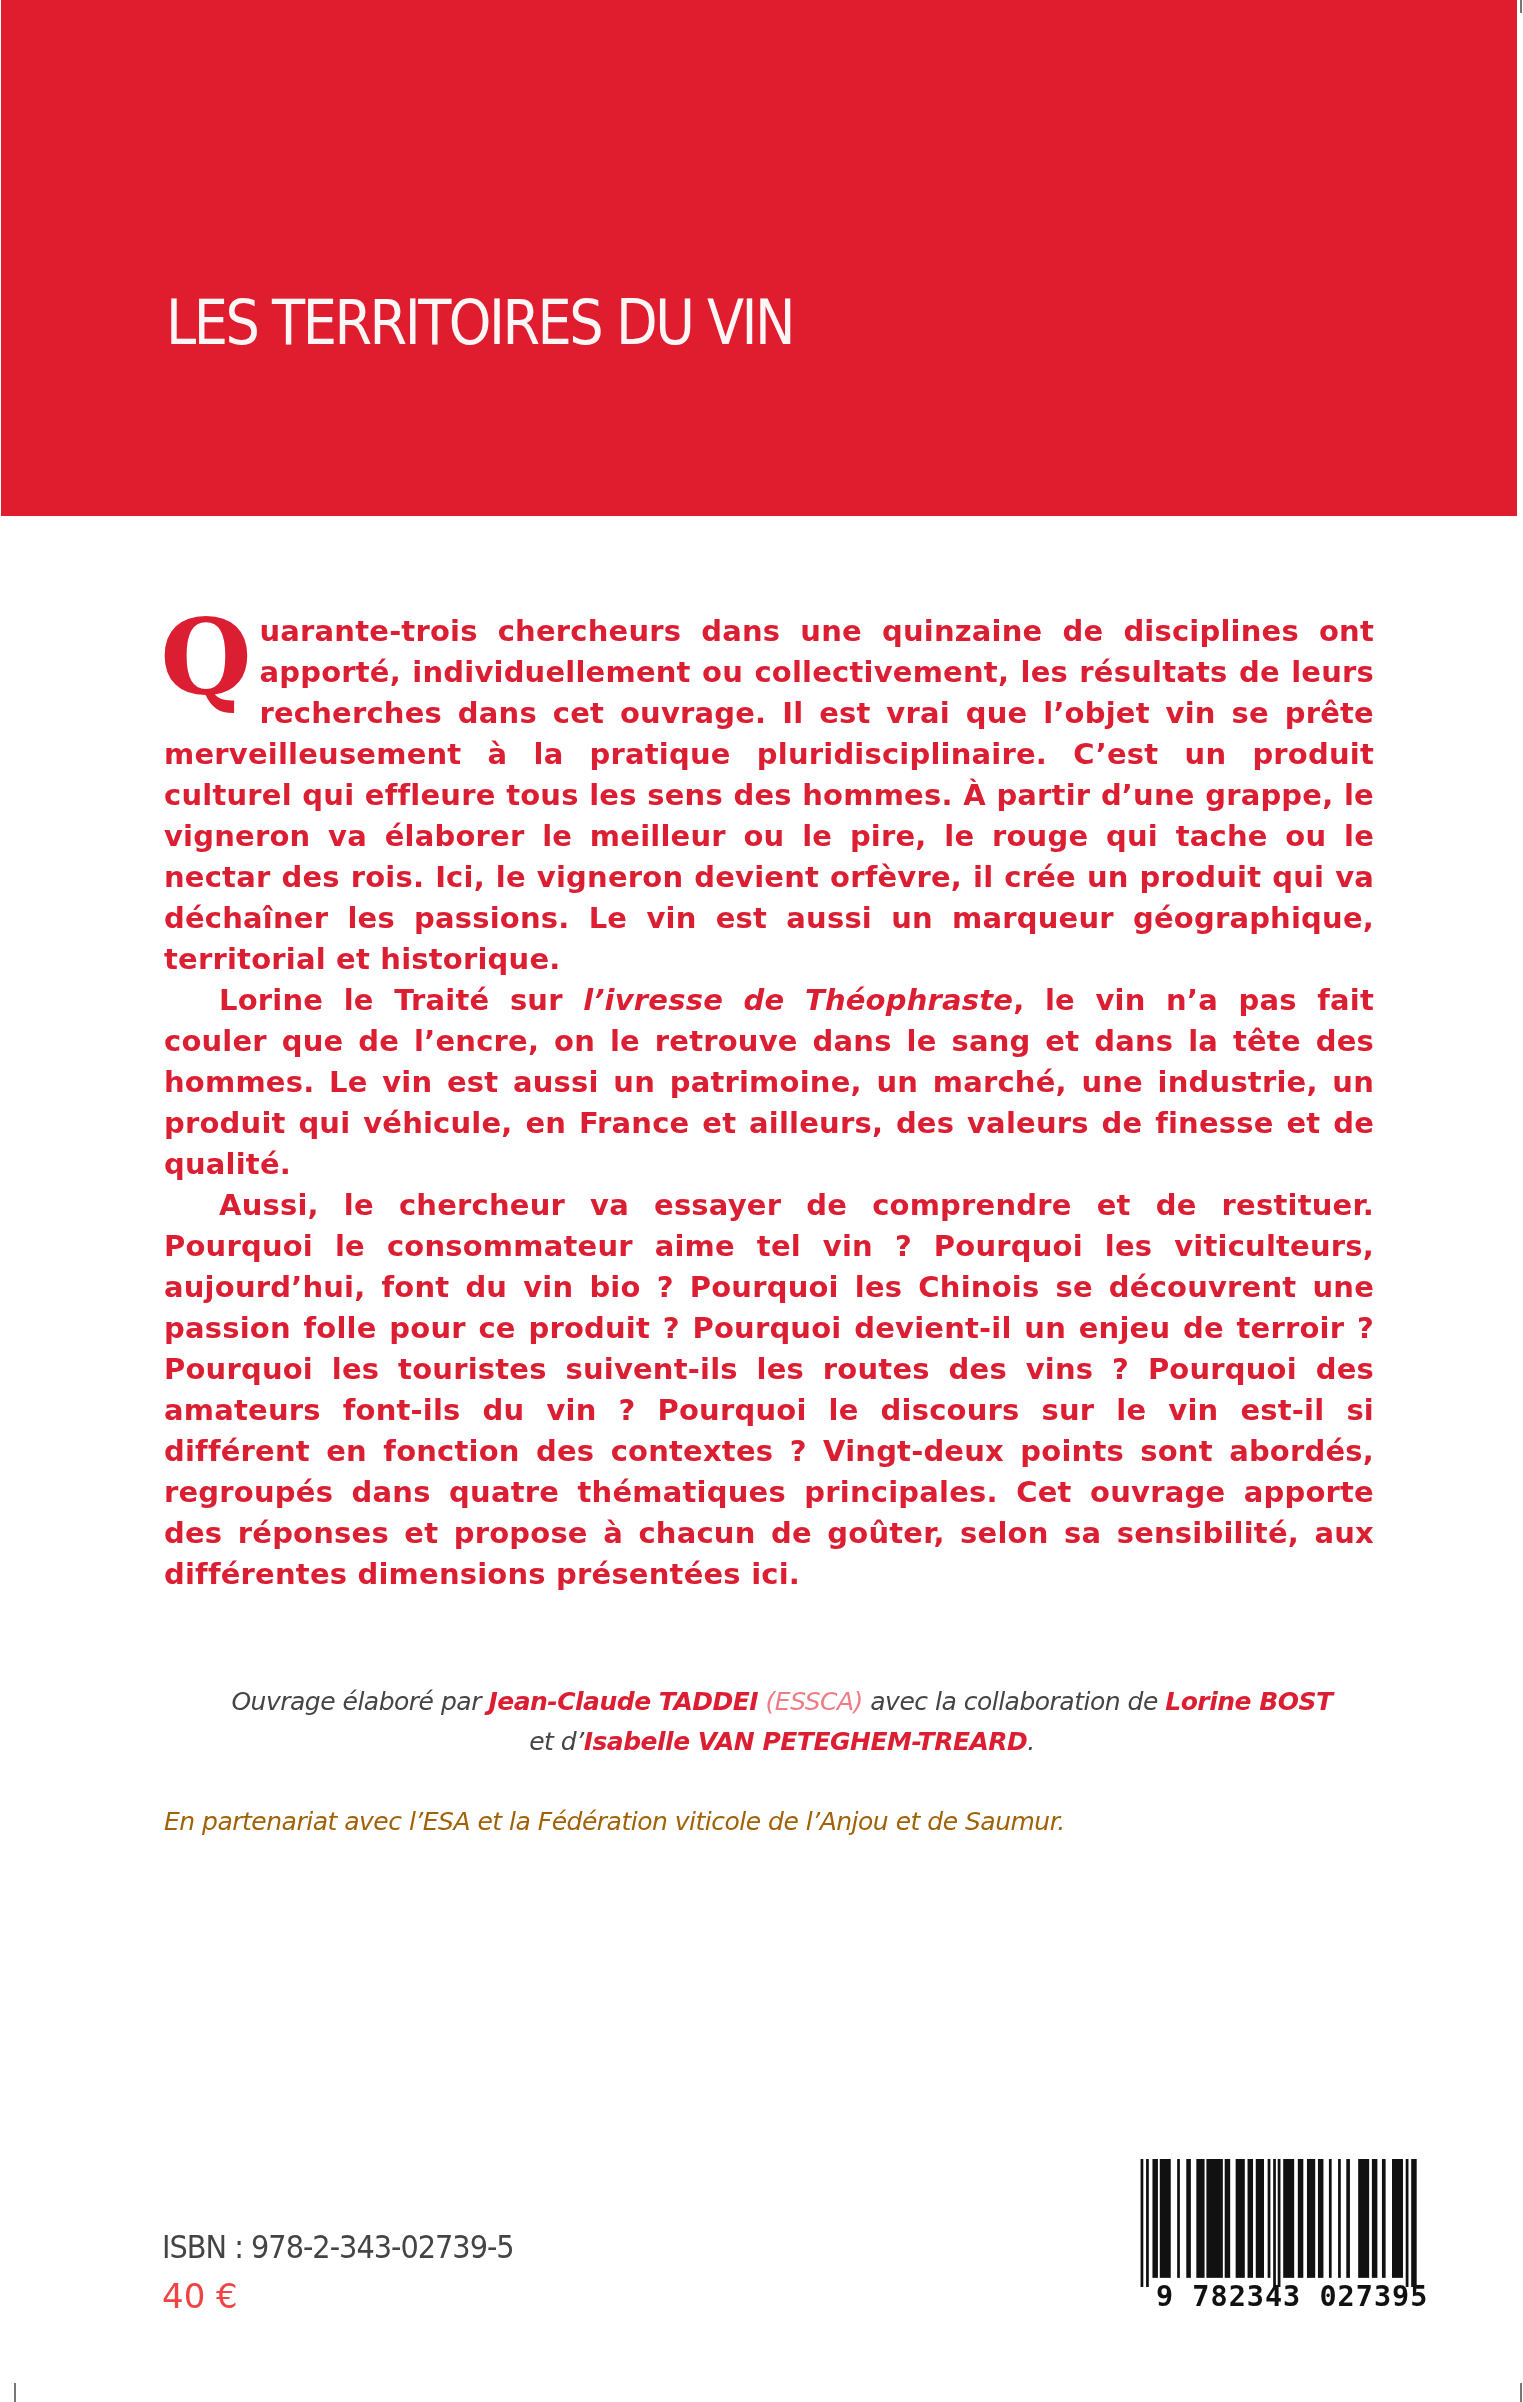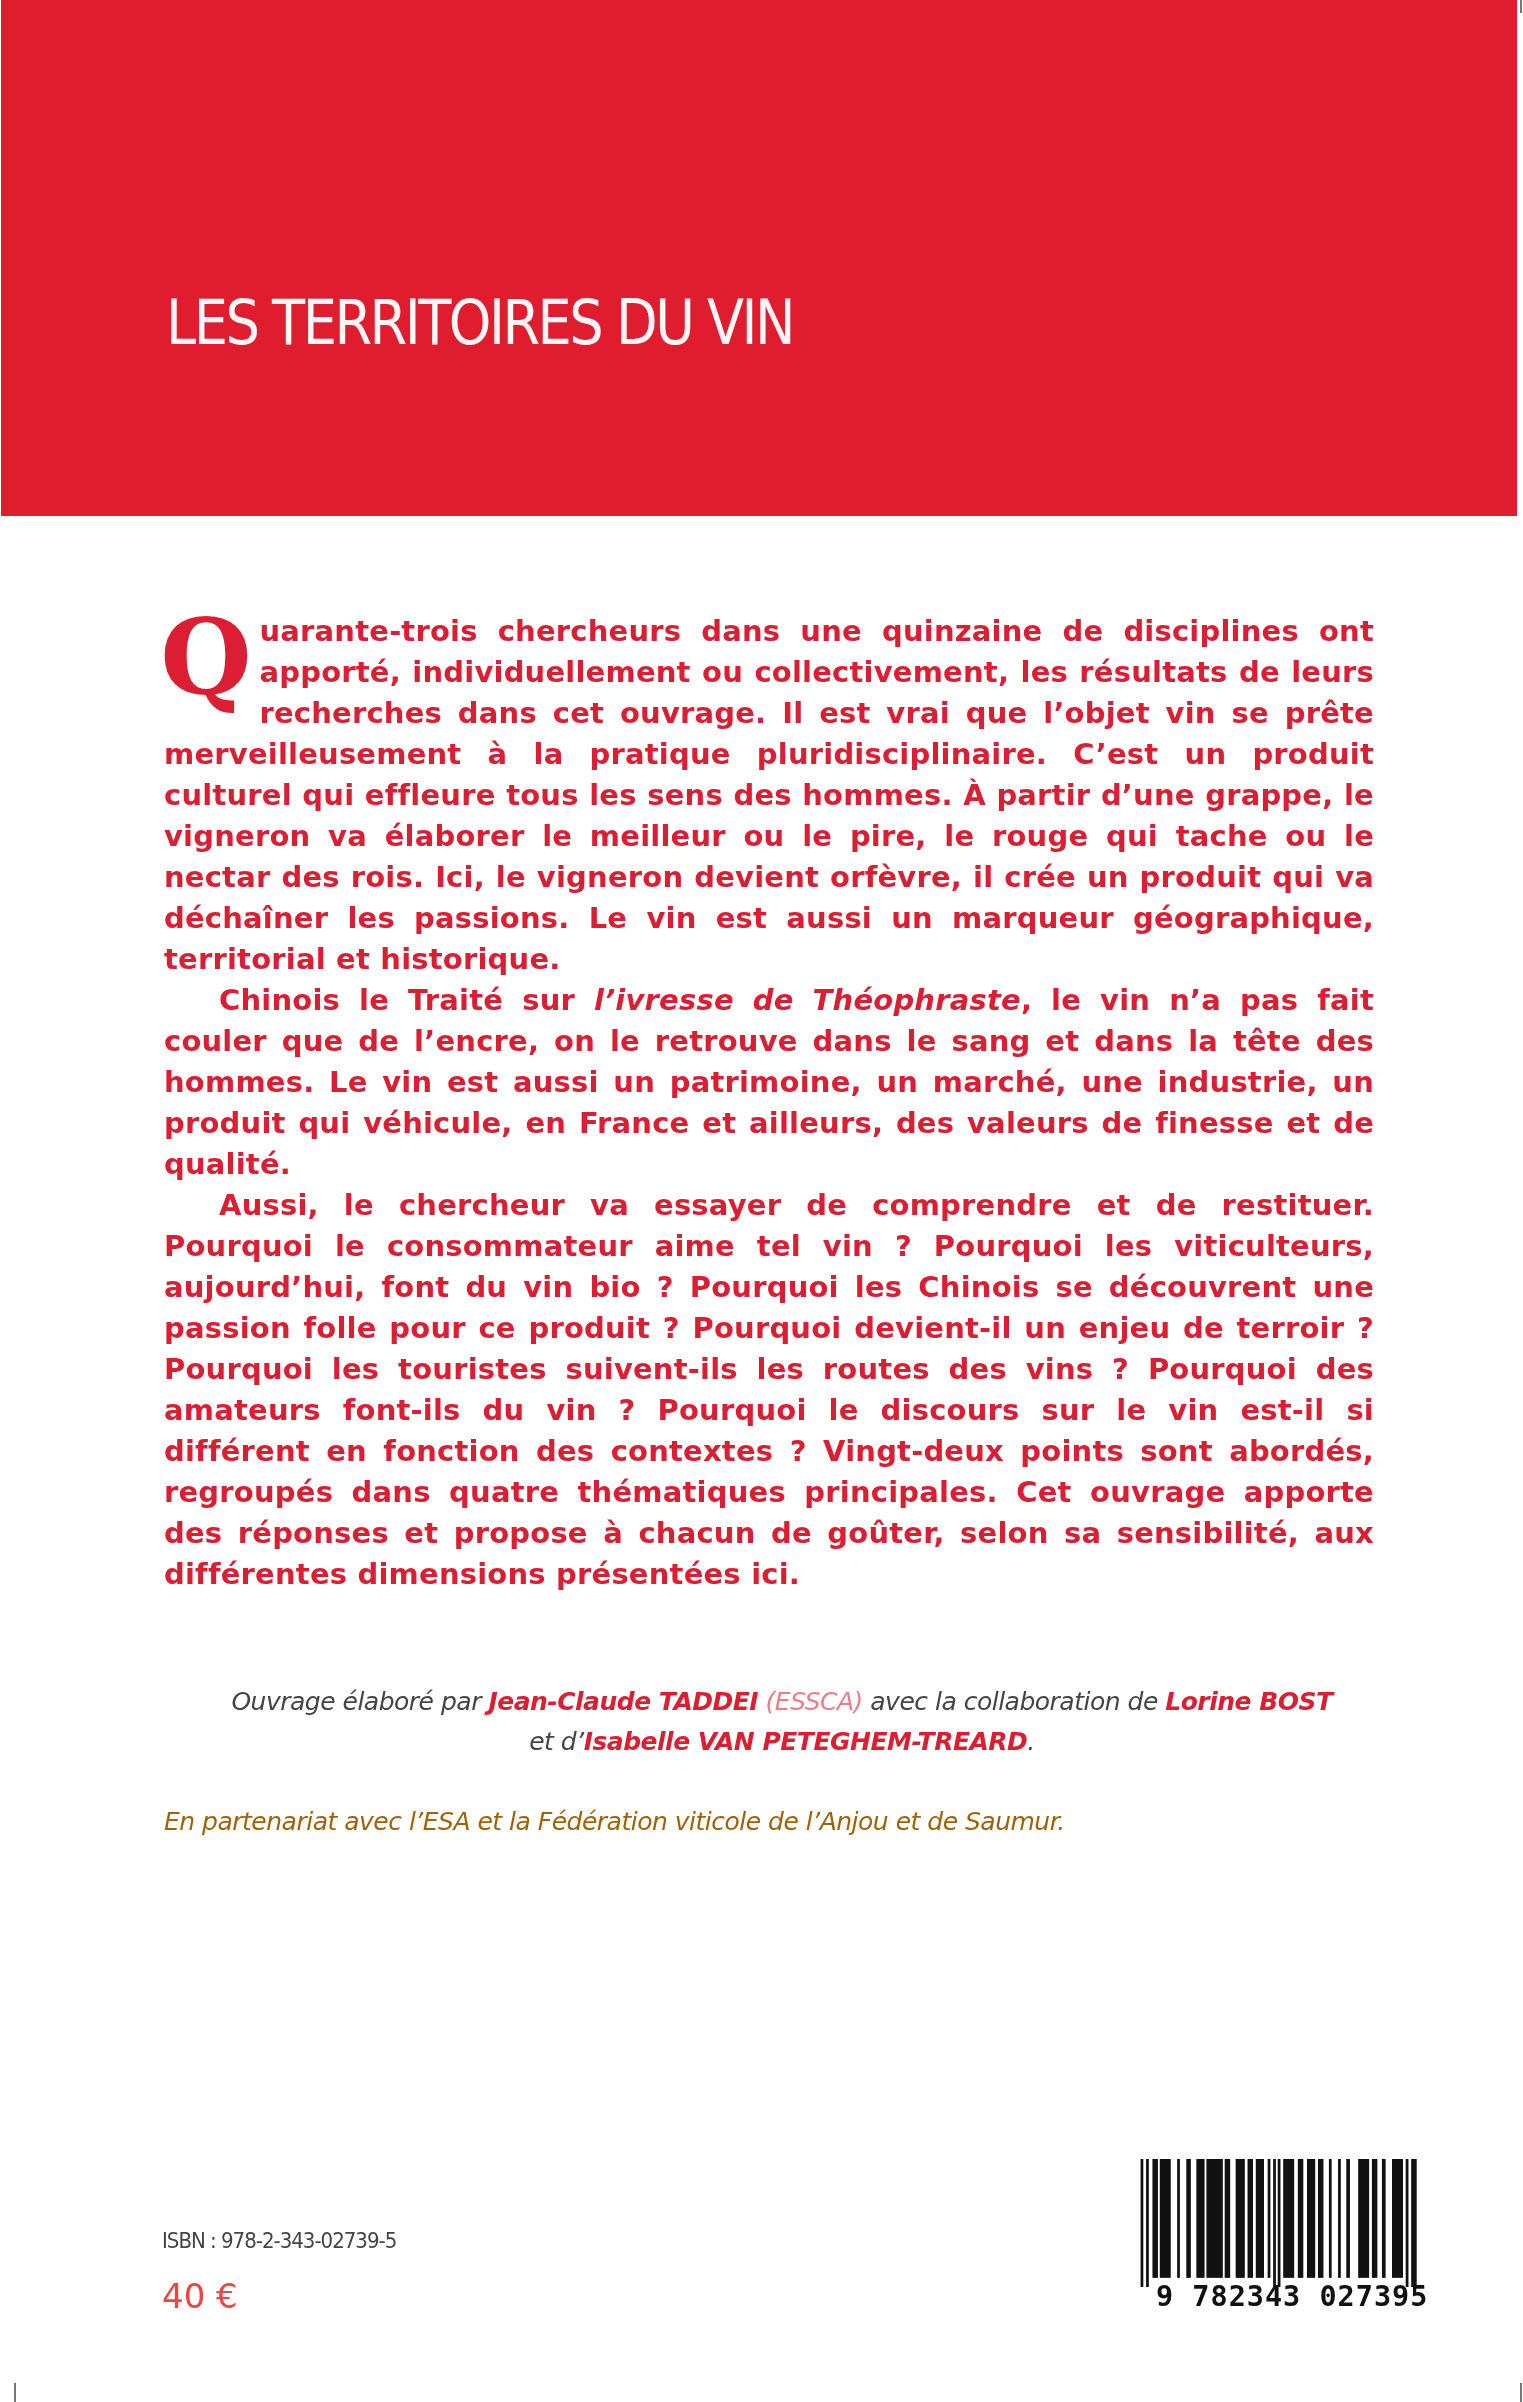--- a/index.html
+++ b/index.html
@@ -33,21 +33,21 @@
   .credits {
     position:absolute; left:164px; top:1682px; width:1236px;
     font-family:"DejaVu Sans", sans-serif; font-style:italic; font-size:25px;
     color:#444; line-height:40px; letter-spacing:-0.5px;text-align:center;
   }
   .credits .name { color:#DC1E32; font-weight:bold; }
   .credits .aff { color:#EE7B86; }
   .credits p { margin:0; }
   .partner { position:absolute; left:164px; top:1807px; font-family:"DejaVu Sans", sans-serif;
     font-style:italic; font-size:25px; color:#a16207; letter-spacing:-0.5px; }
-  .isbn { position:absolute; left:162px; top:2228px; font-size:22px; color:#444; letter-spacing:-1px;
+  .isbn { position:absolute; left:162px; top:2228px; font-size:32px; color:#444; letter-spacing:-1px;
     font-family:"DejaVu Sans Condensed","DejaVu Sans", sans-serif; }
   .price { position:absolute; left:162px; top:2276px; font-size:34px; color:#ef4444;
     font-family:"DejaVu Sans", sans-serif; }
   .barcode { position:absolute; left:1135px; top:2159px; width:290px; height:147px; }
   .barcode .bars { position:absolute; left:0; top:0; width:290px; height:128px; display:flex; }
   .barcode .digits { position:absolute; left:-19px; top:121px; width:314px; font-family:"DejaVu Sans Mono", monospace;
     font-weight:bold; font-size:28.5px; color:#111; letter-spacing:1px; background:transparent;margin-left:40px; }
 </style>
 </head>
 <body>
@@ -56,21 +56,21 @@
 <div class="crop" style="left:1520px;top:0;height:13.3px;"></div>
 <div class="crop" style="left:14.3px;top:2383px;height:19px;"></div>
 <div class="crop" style="left:1520px;top:2383px;height:19px;"></div>
 
 <div class="red-band">
   <div class="title" style="top:291px;">LES TERRITOIRES DU VIN</div>
 </div>
 
 <div class="body-text">
   <p class="first"><span class="dropcap">Q</span><span>uarante-trois chercheurs dans une quinzaine de disciplines ont apporté, individuellement ou collectivement, les résultats de leurs recherches dans cet ouvrage. Il est vrai que l’objet vin se prête merveilleusement à la pratique pluridisciplinaire. C’est un produit culturel qui effleure tous les sens des hommes. À partir d’une grappe, le vigneron va élaborer le meilleur ou le pire, le rouge qui tache ou le nectar des rois. Ici, le vigneron devient orfèvre, il crée un produit qui va déchaîner les passions. Le vin est aussi un marqueur géographique, territorial et historique.</span></p>
-  <p><span>Chinois le Traité sur </span><i>l’ivresse de Théophraste</i><span>, le vin n’a pas fait couler que de l’encre, on le retrouve dans le sang et dans la tête des hommes. Le vin est aussi un patrimoine, un marché, une industrie, un produit qui véhicule, en France et ailleurs, des valeurs de finesse et de qualité.</span></p>
+  <p><span>Lorine le Traité sur </span><i>l’ivresse de Théophraste</i><span>, le vin n’a pas fait couler que de l’encre, on le retrouve dans le sang et dans la tête des hommes. Le vin est aussi un patrimoine, un marché, une industrie, un produit qui véhicule, en France et ailleurs, des valeurs de finesse et de qualité.</span></p>
   <p>Aussi, le chercheur va essayer de comprendre et de restituer. Pourquoi le consommateur aime tel vin ? Pourquoi les viticulteurs, aujourd’hui, font du vin bio ? Pourquoi les Chinois se découvrent une passion folle pour ce produit ? Pourquoi devient-il un enjeu de terroir ? Pourquoi les touristes suivent-ils les routes des vins ? Pourquoi des amateurs font-ils du vin ? Pourquoi le discours sur le vin est-il si différent en fonction des contextes ? Vingt-deux points sont abordés, regroupés dans quatre thématiques principales. Cet ouvrage apporte des réponses et propose à chacun de goûter, selon sa sensibilité, aux différentes dimensions présentées ici.</p>
 </div>
 
 <div class="credits">
   <p><span>Ouvrage élaboré par </span><span class="name">Jean-Claude TADDEI</span><span class="aff"> (ESSCA)</span><span> avec la collaboration de </span><span class="name">Lorine BOST</span><br><span>et d’</span><span class="name">Isabelle VAN PETEGHEM-TREARD</span><span>.</span></p>
 </div>
 
 <div class="partner">En partenariat avec l’ESA et la Fédération viticole de l’Anjou et de Saumur.</div>
 
 <div class="isbn">ISBN : 978-2-343-02739-5</div>

